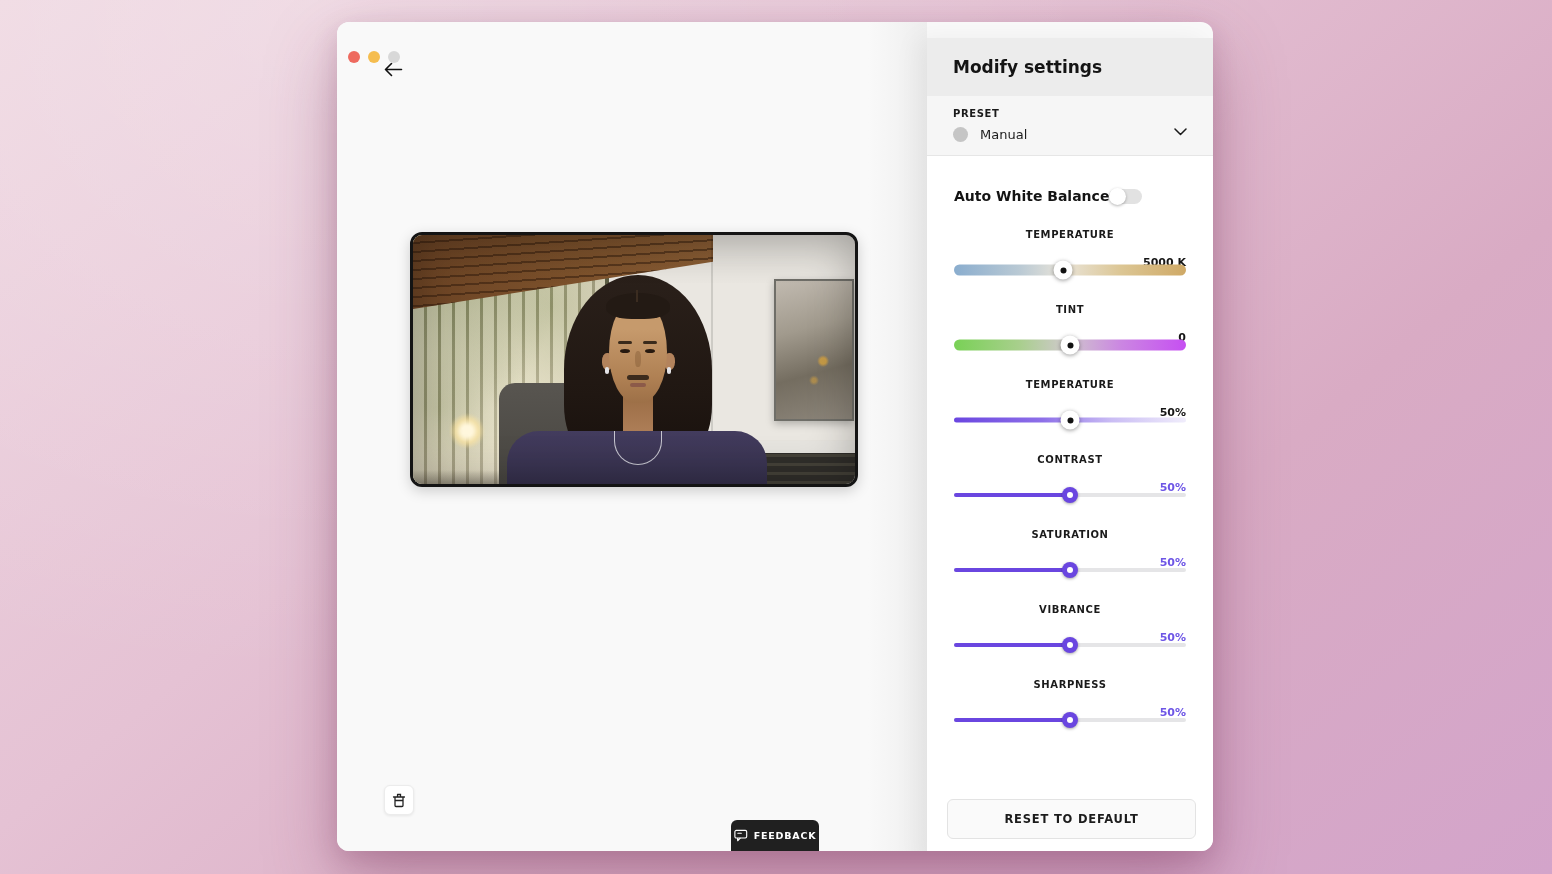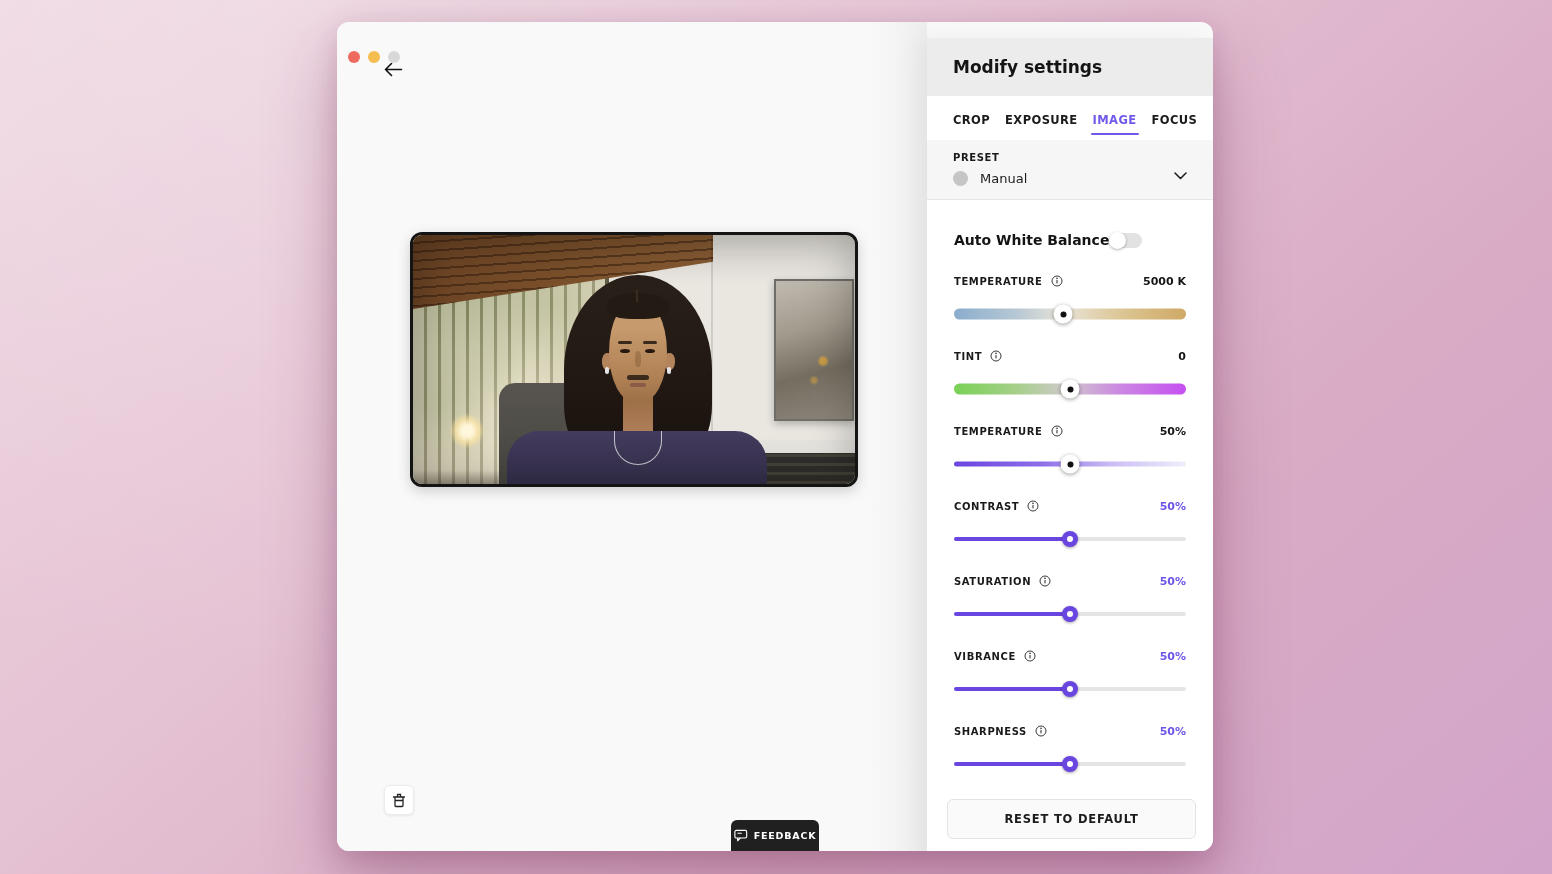--- a/index.html
+++ b/index.html
@@ -133,21 +133,21 @@
   .preset-dot { width:15px; height:15px; border-radius:50%; background:#c5c5c5; }
   .preset-value { font-size:13px; color:#1c1c1c; }
   .preset-chevron { position:absolute; right:26px; top:32px; }
   .awb-row { display:flex; align-items:center; justify-content:flex-start; padding:0 27px; margin-top:32px; }
   .awb-label { font-size:14px; font-weight:bold; color:#141414; }
   .toggle { width:33px; height:15px; border-radius:8px; background:#e2e2e2; position:relative; cursor:pointer; }
   .toggle-knob { position:absolute; left:0px; top:-1px; width:17px; height:17px; border-radius:50%; background:#fff;
     box-shadow:0 1px 3px rgba(0,0,0,.3); }
 
   .sgroup { padding:0 27px; margin-top:25px; }
-  .srow { display:flex; align-items:center; gap:8px; height:16px; }
+  .srow { display:flex; align-items:center; gap:8px; height:16px;flex-direction:column; }
   .slabel { font-size:10px; font-weight:600; letter-spacing:.6px; color:#1a1a1a; }
   .sval { margin-left:auto; font-size:11px; font-weight:600; color:#151515; }
   .sval.purple { color:#6d55e6; font-weight:bold; }
   .track-wrap { position:relative; height:18px; margin-top:16px; cursor:pointer; }
   .track { position:absolute; left:0; right:0; top:50%; transform:translateY(-50%); border-radius:6px; }
   .track.thick { height:11px; }
   .track.temp { background:linear-gradient(90deg,#8aadce 0%,#b9c9d4 28%,#e9e4d9 47%,#dcc694 72%,#cfa966 100%); }
   .track.tint { background:linear-gradient(90deg,#79d156 0%,#a8cf8c 28%,#cfc9cb 48%,#cb86e2 72%,#c64ff2 100%); }
   .track.bright { height:5px; background:linear-gradient(90deg,#6a46e0 0%,#8d6fe8 38%,#cabdf4 68%,#f0edfb 100%); }
   .track.plain { height:4px; background:#e5e5e7; }
@@ -246,26 +246,20 @@
         <span>FEEDBACK</span>
       </button>
     </div>
 
     <div class="panel">
 
       <div class="panel-header">
         <span>Modify settings</span>
       </div>
 
-      <div class="tabs">
-        <span class="tab">CROP</span>
-        <span class="tab">EXPOSURE</span>
-        <span class="tab active">IMAGE</span>
-        <span class="tab">FOCUS</span>
-      </div>
 
       <div class="preset">
         <div class="preset-label">PRESET</div>
         <div class="preset-row">
           <span class="preset-dot"></span>
           <span class="preset-value">Manual</span>
         </div>
         <svg class="preset-chevron" width="13" height="8" viewBox="0 0 13 8">
           <path d="M1 1 L6.5 6.5 L12 1" fill="none" stroke="#1a1a1a" stroke-width="1.5" stroke-linecap="round" stroke-linejoin="round"></path>
         </svg>

